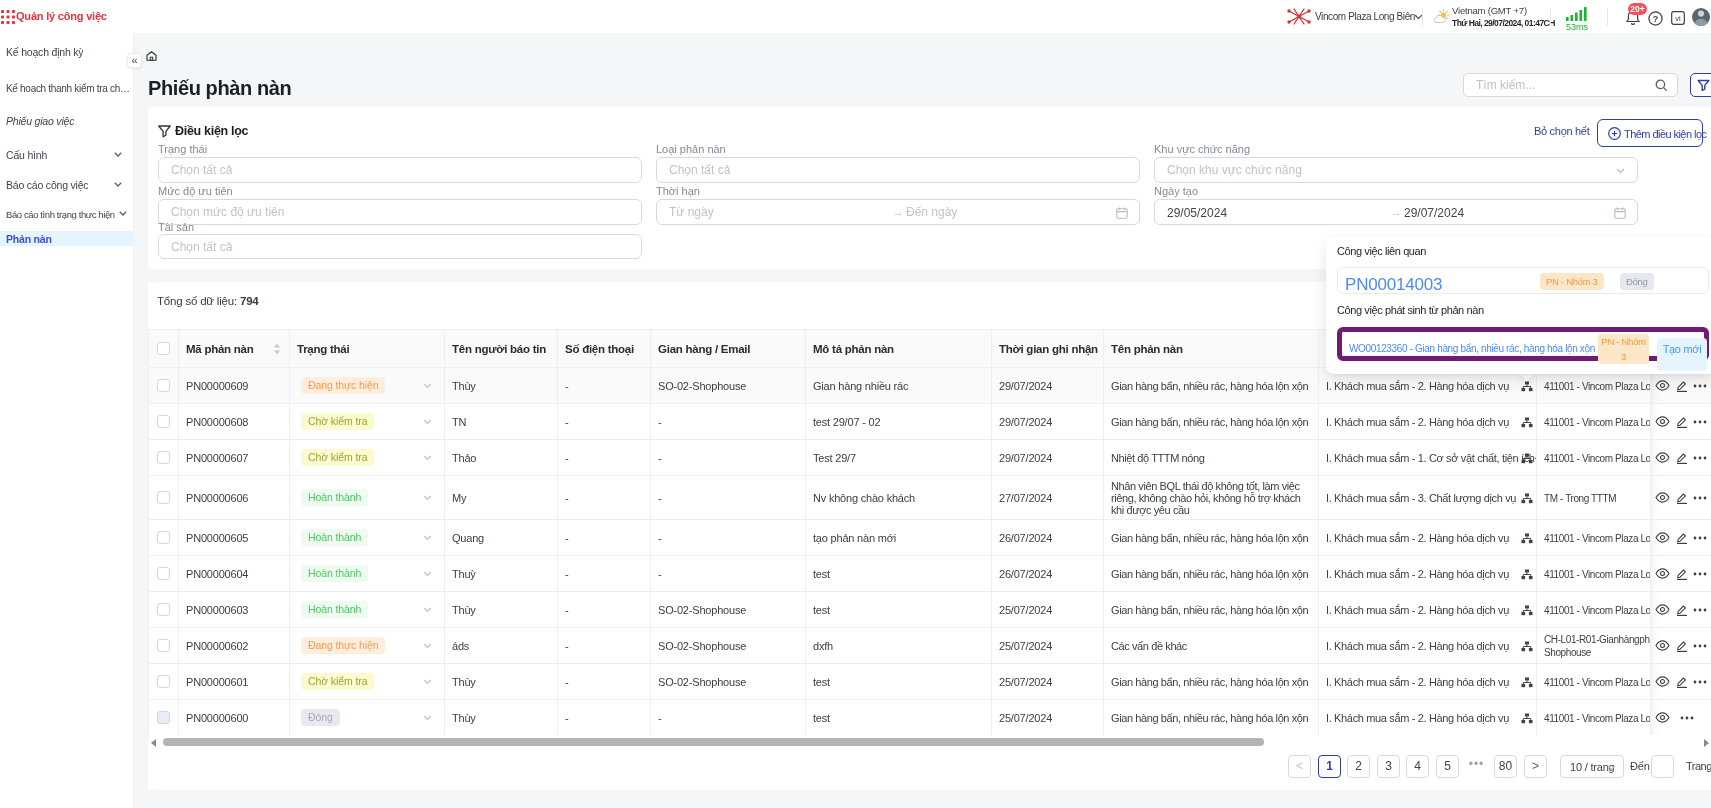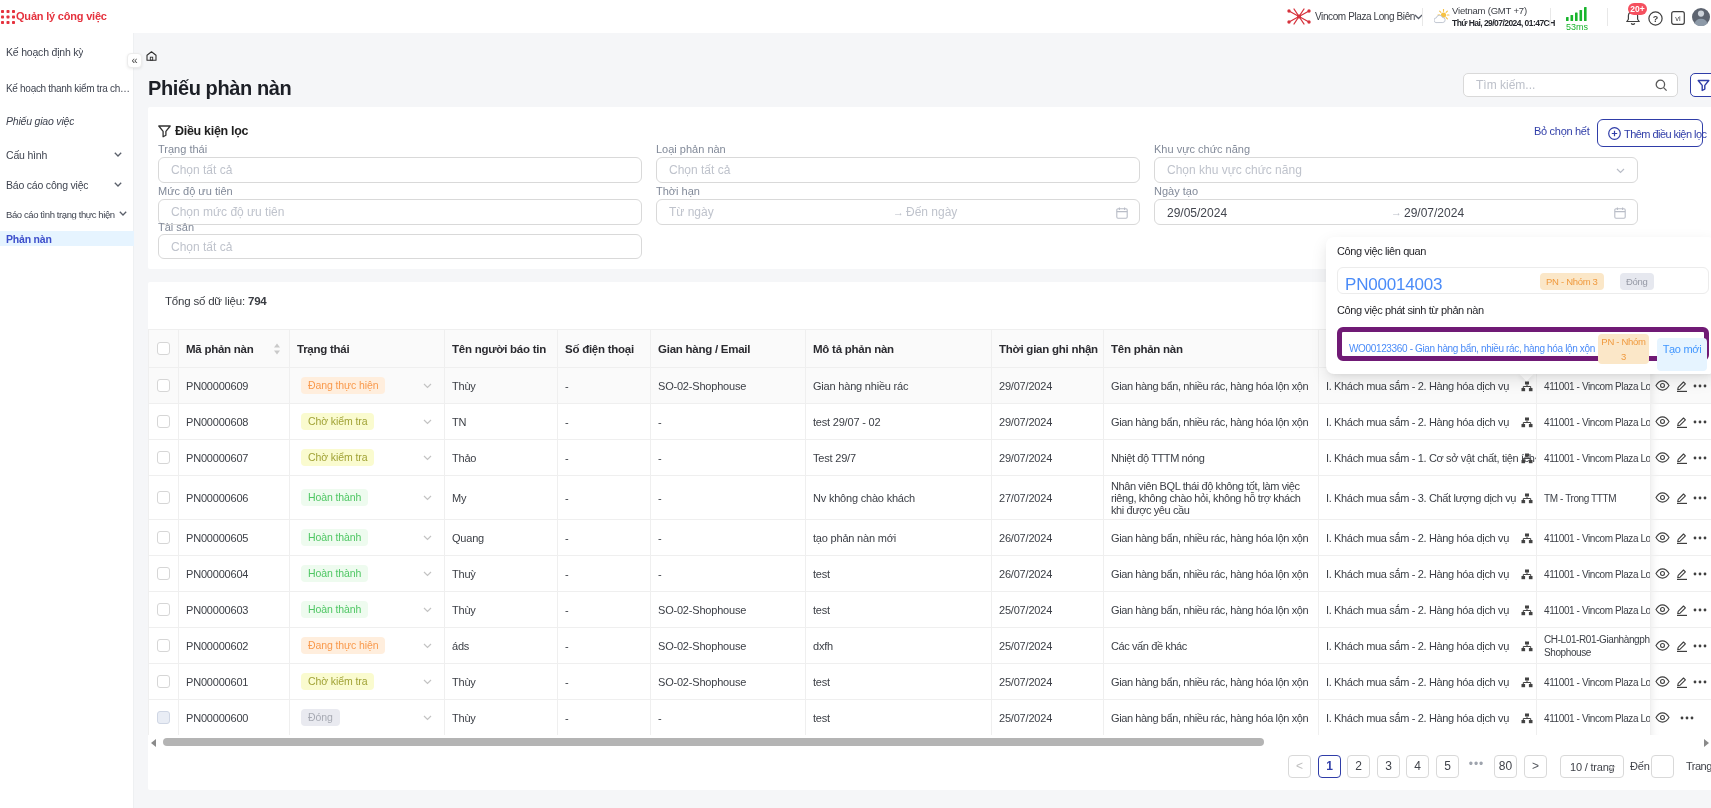--- a/index.html
+++ b/index.html
@@ -227,21 +227,21 @@
       <path d="M3.4 0.5v2.6M8.6 0.5v2.6M0.8 4.6h10.4" stroke="#b9bdc7" stroke-width="1.1"></path>
     </svg>
 </div>
 
 <div class="lbl" style="left:158px;top:221px;">Tài sản</div>
 <div class="inp" style="left:158px;top:234px;width:484px;height:25px;">
     <span class="ph">Chọn tất cả</span>
   </div>
 
 <div class="card" style="left:148px;top:282px;width:1571px;height:508px;"></div>
-<div class="abs" style="left:157px;top:295px;font-size:11.5px;letter-spacing:-0.2px;color:#383b41;margin-left:8px;">Tổng số dữ liệu: <b>794</b></div>
+<div class="abs" style="left:157px;top:295px;font-size:11.5px;letter-spacing:-0.2px;color:#383b41;">Tổng số dữ liệu: <b>794</b></div>
 
 <div id="tablewrap" class="abs" style="left:148px;top:329px;">
     <table class="grid" style="width:1571px;">
 <colgroup>
         <col style="width:30px">
         <col style="width:111px">
         <col style="width:155px">
         <col style="width:113px">
         <col style="width:93px">
         <col style="width:155px">

